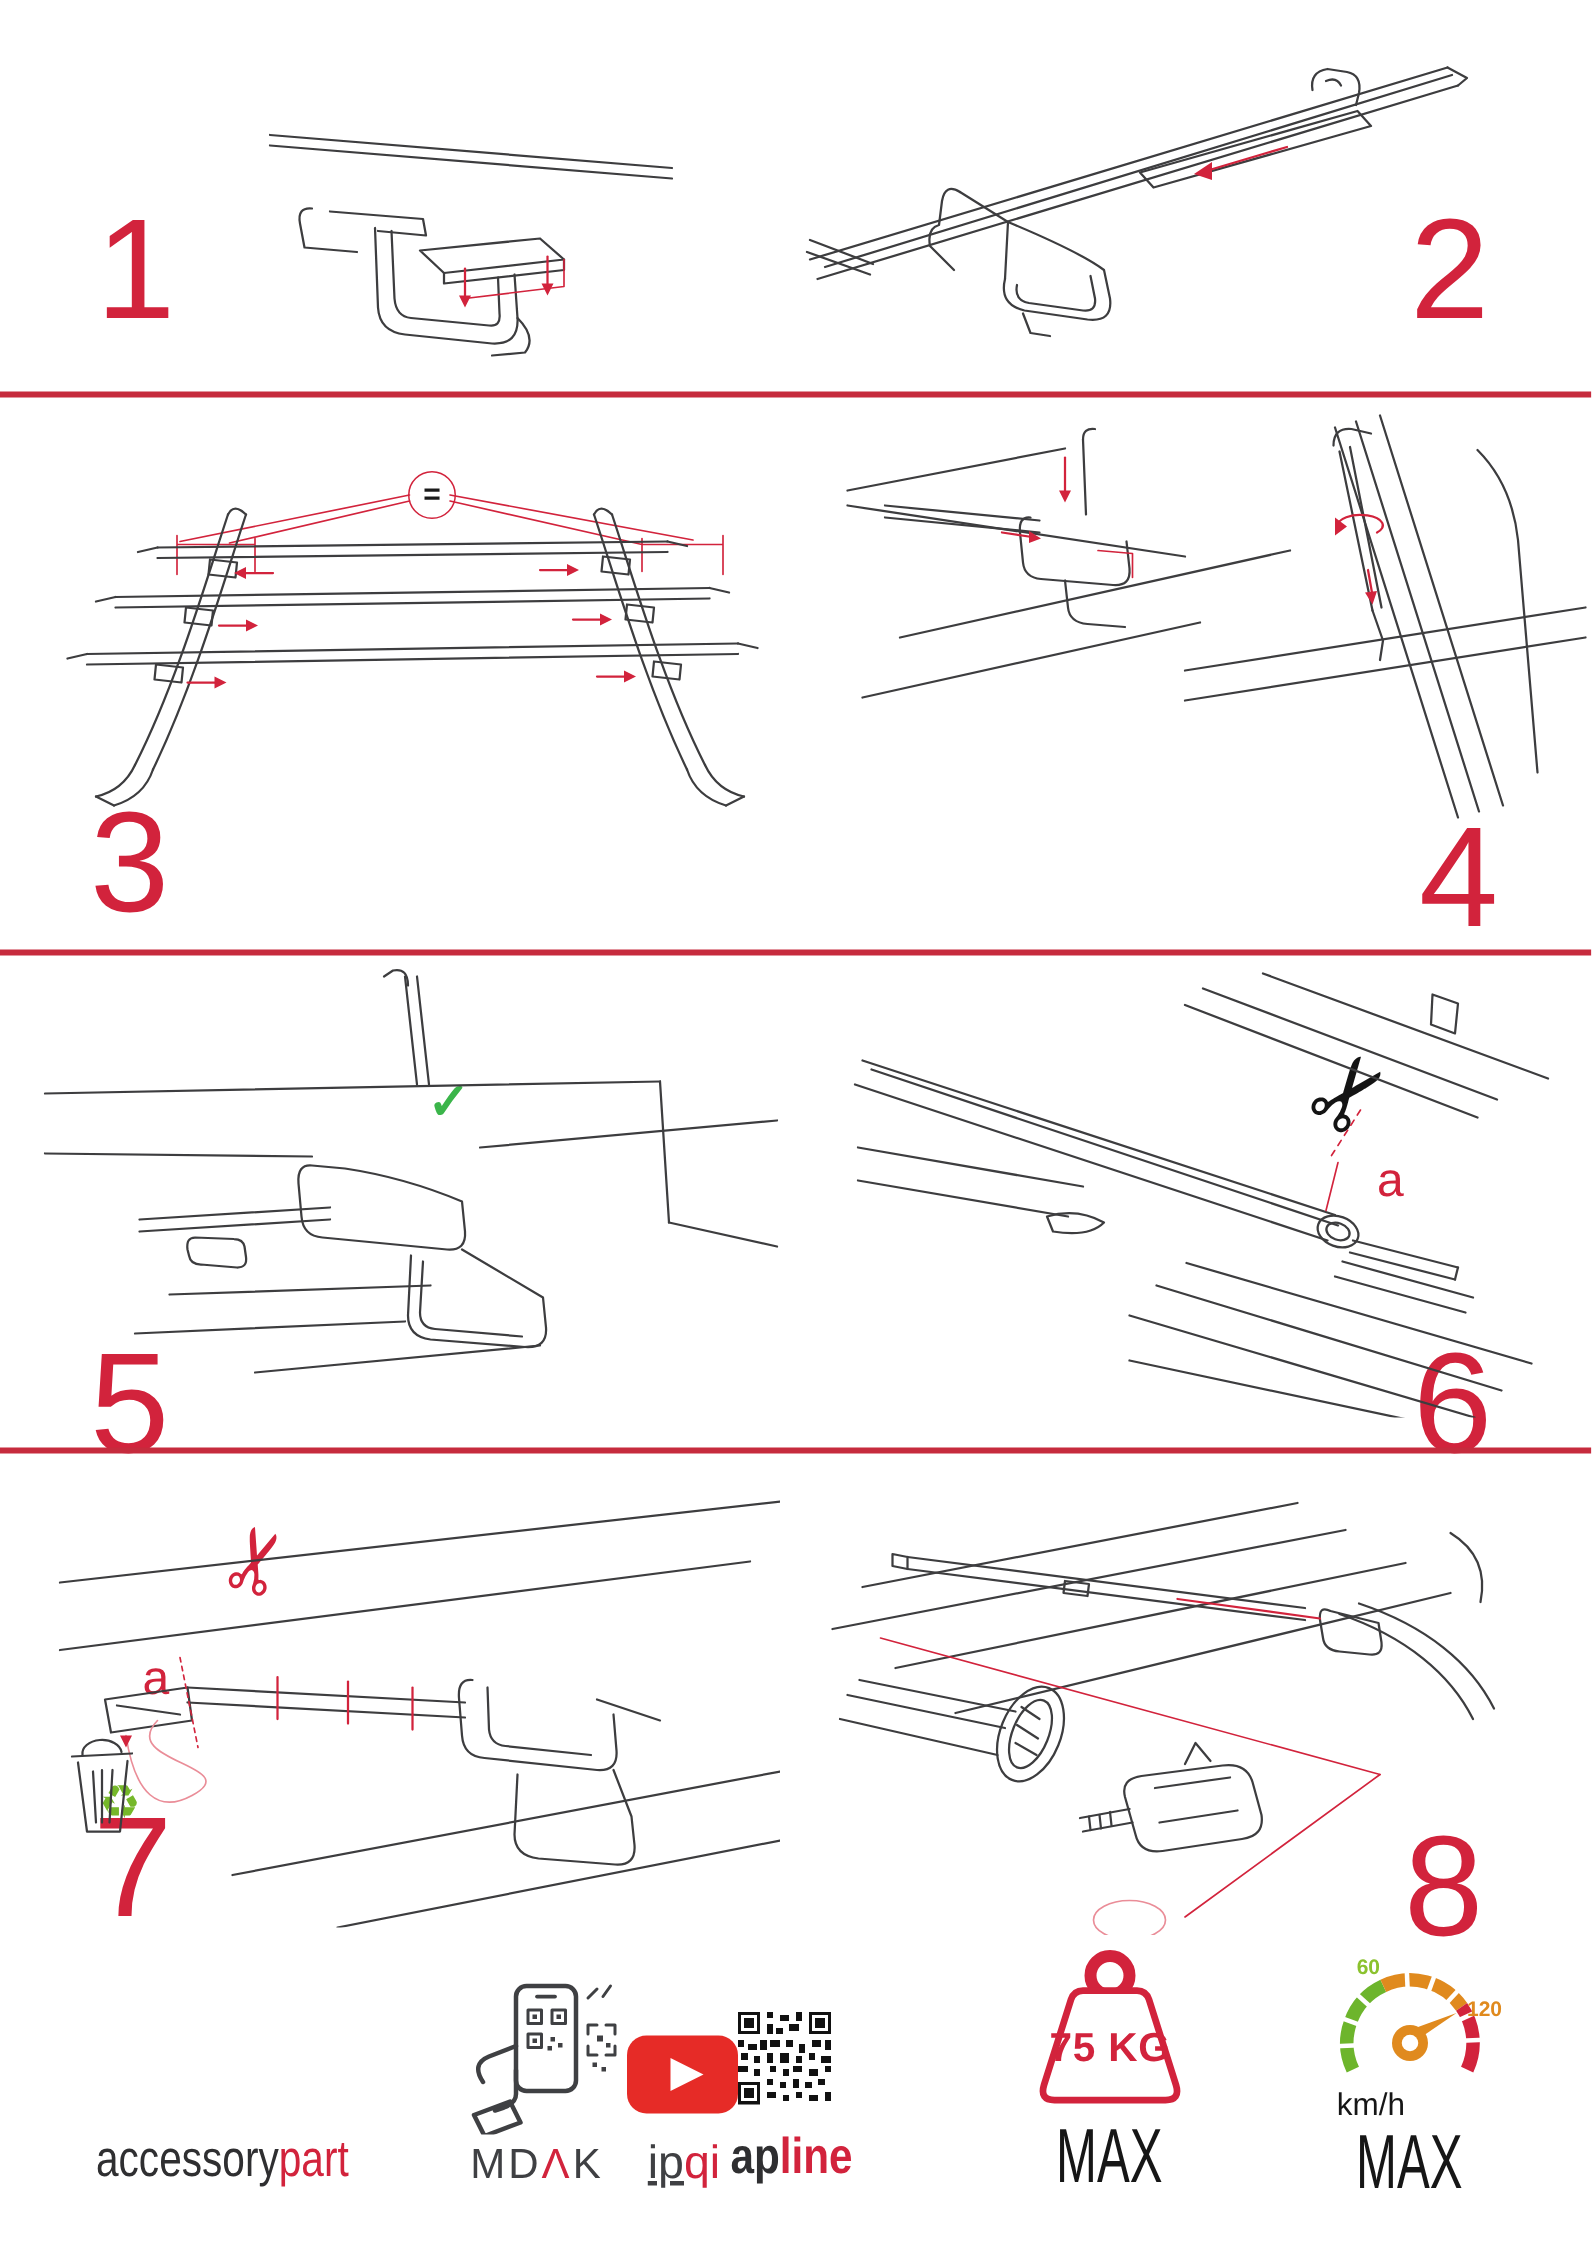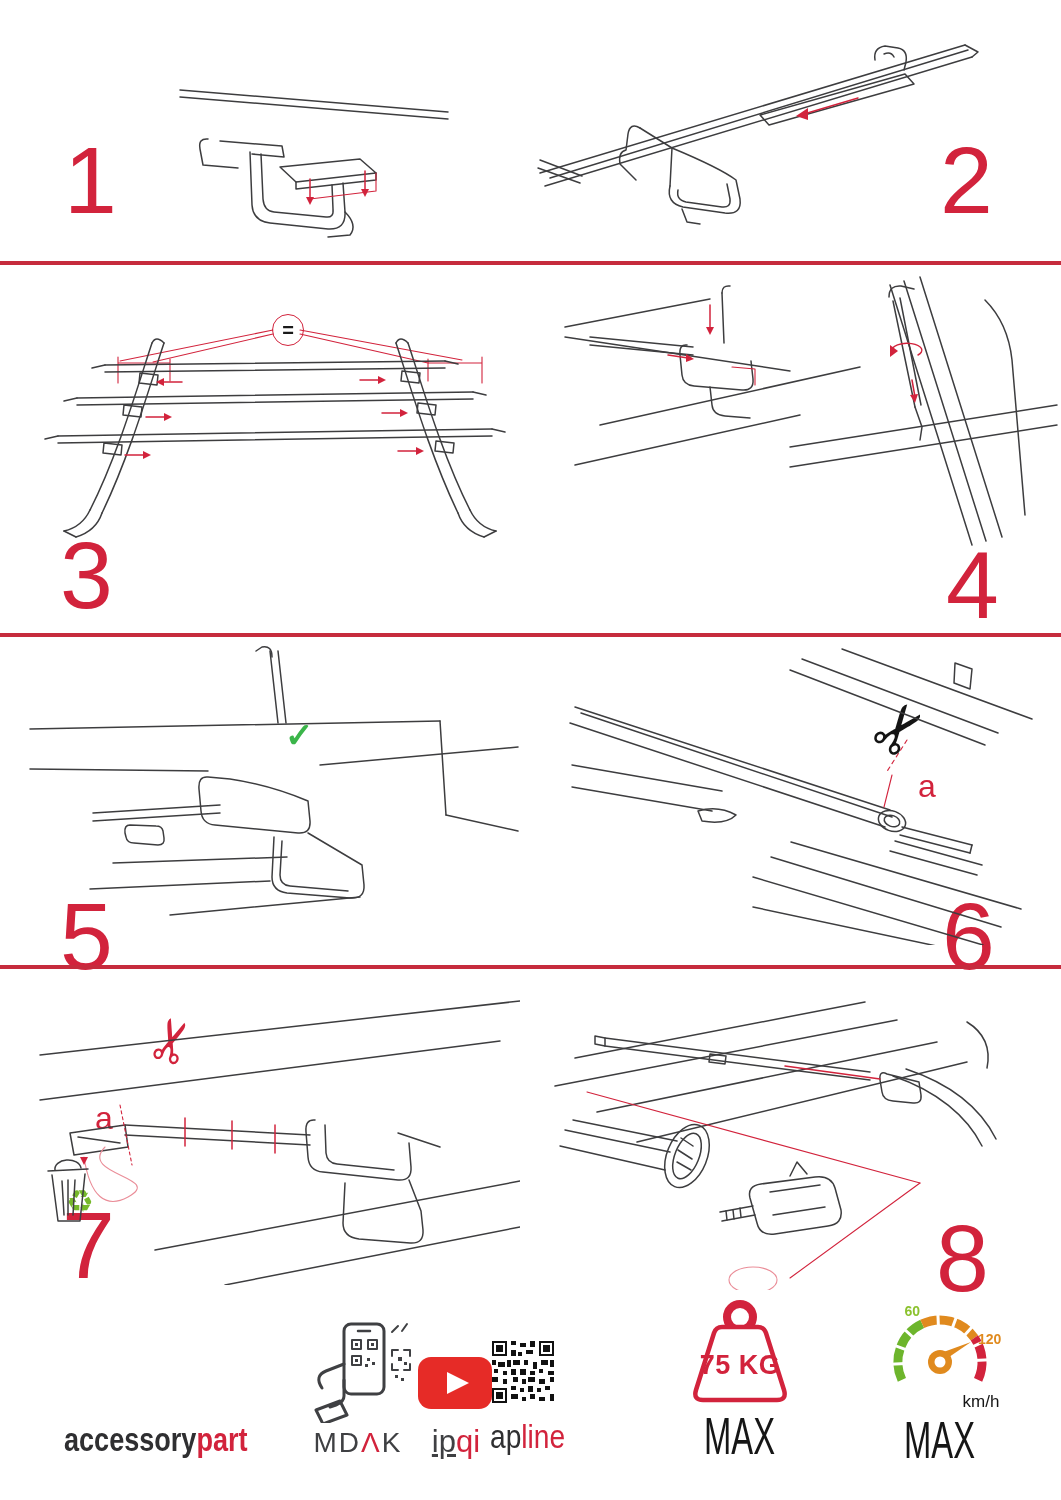--- a/index.html
+++ b/index.html
@@ -264,21 +264,21 @@
     <ellipse cx="152" cy="176" rx="12" ry="24" transform="rotate(22 152 176)"></ellipse>
     <path d="M146,158 L158,166 M143,170 L157,179 M142,182 L156,190" stroke-width="2"></path>
     <path d="M215,218 Q212,206 226,204 L280,197 Q296,195 300,208 L306,230 Q308,244 293,246 L240,254 Q225,256 222,243 Z"></path>
     <path d="M255,196 L262,182 L272,194"></path>
     <path d="M235,212 L285,205 M238,235 L290,227"></path>
     <path d="M185,232 L218,226 M187,241 L220,235"></path>
     <path d="M191,231 L192,240 M198,230 L199,239 M205,228 L206,237"></path>
     <ellipse class="pink thin" cx="218" cy="300" rx="24" ry="13"></ellipse>
   </svg>
 
-  <div class="footer-text" style="left:64px;top:1420px;font-size:33px;font-weight:bold;">
+  <div class="footer-text" style="left:64px;top:1420px;font-size:33px;font-weight:normal;">
     <span class="cond" style="transform:scale(0.82,1.03);">
       <span style="color:#2f2f31;">accessory</span><span style="color:#d2233c;">part</span>
     </span>
   </div>
 
   <svg class="drawing" style="left:308px;top:1318px;" width="108" height="105" viewBox="0 0 108 105" fill="none" stroke="#3f4043" stroke-width="3" stroke-linecap="round" stroke-linejoin="round">
     <rect x="36" y="6" width="40" height="70" rx="7"></rect>
     <line x1="50" y1="13" x2="62" y2="13" stroke-width="2.5"></line>
     <g stroke-width="2">
       <rect x="44" y="22" width="9" height="9"></rect>
@@ -361,21 +361,21 @@
       <rect x="13" y="22" width="2" height="2"></rect>
       <rect x="17" y="21" width="2" height="3"></rect>
       <rect x="21" y="22" width="2" height="2"></rect>
       <rect x="25" y="21" width="2" height="2"></rect>
     <rect x="9" y="25" width="3" height="2"></rect>
       <rect x="14" y="26" width="2" height="2"></rect>
       <rect x="18" y="25" width="2" height="2"></rect>
       <rect x="22" y="26" width="3" height="2"></rect>
       <rect x="27" y="25" width="2" height="3"></rect>
   </svg>
-  <div class="footer-text center" style="left:483px;top:1418px;width:100px;font-size:32px;font-weight:normal;text-align:center;">
+  <div class="footer-text center" style="left:483px;top:1418px;width:100px;font-size:32px;font-weight:bold;text-align:center;">
     <span class="cond" style="transform:scale(0.88,1.05);">
       <span style="color:#2f2f31;">ap</span><span style="color:#d2233c;">line</span>
     </span>
   </div>
 
   <svg class="drawing" style="left:678px;top:1296px;" width="124" height="118" viewBox="0 0 124 118">
     <circle cx="62" cy="21" r="13" fill="none" stroke="#d2233c" stroke-width="8"></circle>
     <path d="M44,31 L80,31 Q86,31 88,37 L106,94 Q109,104 99,104 L25,104 Q15,104 18,94 L36,37 Q38,31 44,31 Z" fill="#ffffff" stroke="#d2233c" stroke-width="4.5" stroke-linejoin="round"></path>
     <text x="62" y="78" text-anchor="middle" font-family="Liberation Sans, sans-serif" font-size="27" font-weight="bold" fill="#d2233c" letter-spacing="0.5">75 KG</text>
   </svg>
@@ -396,18 +396,18 @@
         <line x1="87.0" y1="36.9" x2="97.8" y2="25.1"></line>
       <line x1="94.8" y1="47.6" x2="109.3" y2="40.9"></line>
         <line x1="98.0" y1="60.5" x2="113.9" y2="59.8"></line>
     </g>
     <polygon points="95,42 62,54 57,68" fill="#e08a1e"></polygon>
     <circle cx="64" cy="62" r="12" fill="#e08a1e"></circle>
       <circle cx="64" cy="62" r="5.5" fill="#ffffff"></circle>
     <text x="44" y="16" text-anchor="end" font-family="Liberation Sans, sans-serif" font-size="14" font-weight="bold" fill="#8bc22e">60</text>
     <text x="102" y="44" text-anchor="start" font-family="Liberation Sans, sans-serif" font-size="14" font-weight="bold" fill="#e08a1e">120</text>
   </svg>
-  <div class="footer-text center" style="left:917px;top:1392px;width:128px;font-size:17px;color:#161616;">km/h</div>
+  <div class="footer-text center" style="left:850px;top:1392px;width:128px;font-size:21px;color:#161616;">km/h</div>
   <div class="footer-text center" style="left:876px;top:1412px;width:128px;">
     <span class="cond" style="font-size:42px;color:#161616;transform:scale(0.78,1.22);transform-origin:center top;">MAX</span>
   </div>
 
 </div>
 
 </body></html>

